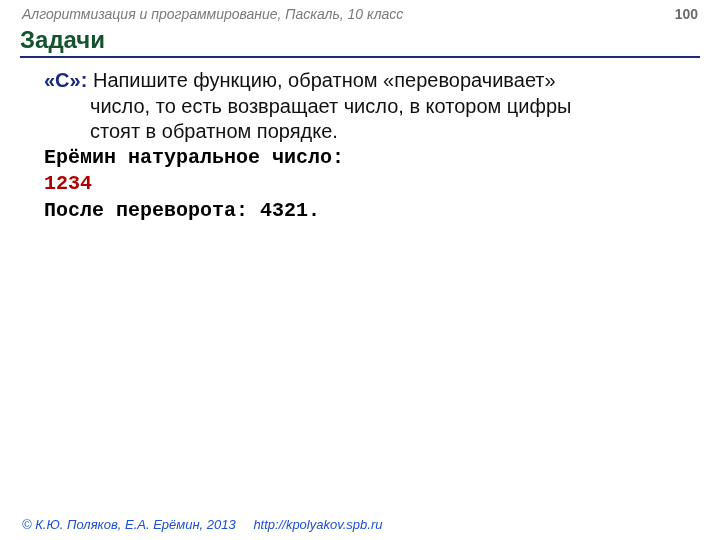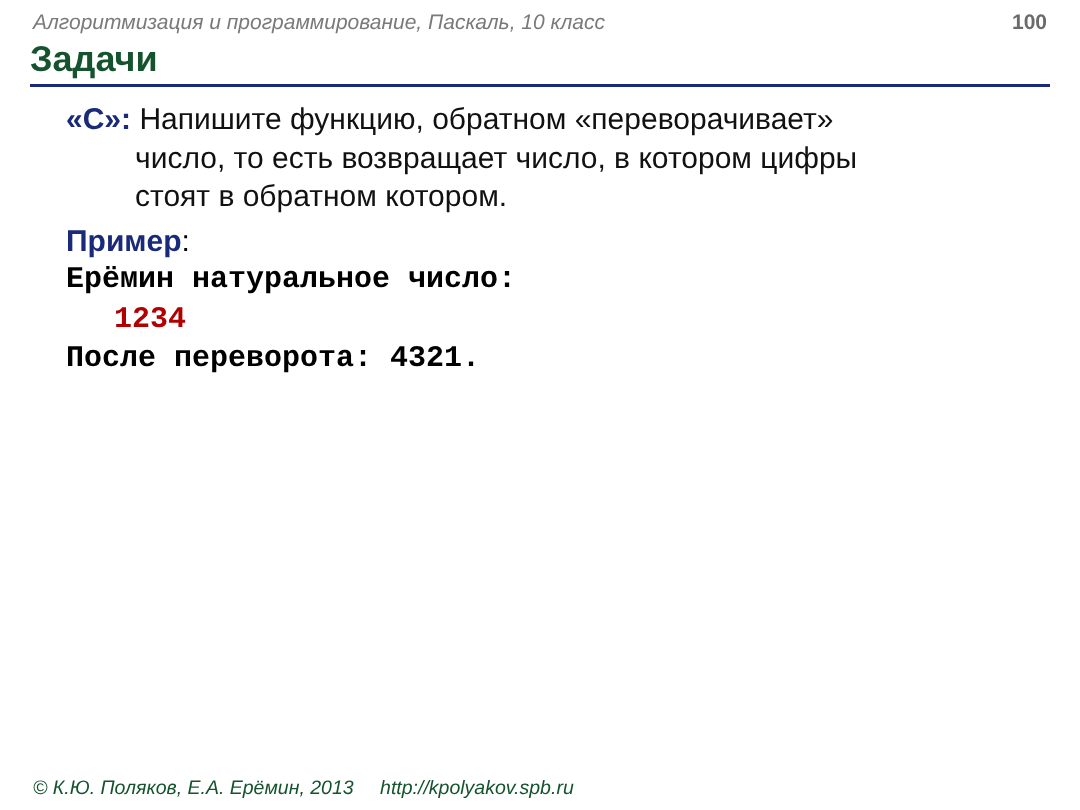--- a/index.html
+++ b/index.html
@@ -57,28 +57,28 @@
     margin-top: 4px;
   }
   .mono {
     font-family: "Courier New", Courier, monospace;
     font-weight: bold;
     font-size: 20px;
     line-height: 1.32;
     color: #000;
     white-space: pre;
   }
-  .mono.red { color: #b00000; margin-left: 32px; }
+  .mono.red { color: #b00000; }
   .footer {
     position: absolute;
     left: 0;
     bottom: 0;
     width: 100%;
     padding: 6px 22px 8px 22px;
-    color: #14532d;
+    color: #1d4ed8;
     font-style: italic;
     font-size: 13px;
   }
   .footer .copy { }
   .footer .url { margin-left: 14px; }
 </style>
 </head>
 <body>
 
 <div class="slide">
@@ -91,26 +91,23 @@
   <div class="title">Задачи</div>
 
   <div class="content">
     <div>
       <span class="task-label">«С»</span><span class="task-label colon">:</span><span class="task-text"> Напишите функцию, обратном «переворачивает»</span>
     </div>
     <div class="indent-block">
       <span class="task-text">число, то есть возвращает число, в котором цифры</span>
     </div>
     <div class="indent-block">
-      <span class="task-text">стоят в обратном котором.</span>
+      <span class="task-text">стоят в обратном порядке.</span>
     </div>
 
-    <div class="example-label">
-      <span>Пример</span><span style="color:#000;font-weight:normal">:</span>
-    </div>
 
     <div class="mono">Ерёмин натуральное число:</div>
     <div class="mono red">1234</div>
     <div class="mono">После переворота: 4321.</div>
   </div>
 
   <div class="footer">
     <span class="copy">© К.Ю. Поляков, Е.А. Ерёмин, 2013</span>
     <span class="url">http://kpolyakov.spb.ru</span>
   </div>

